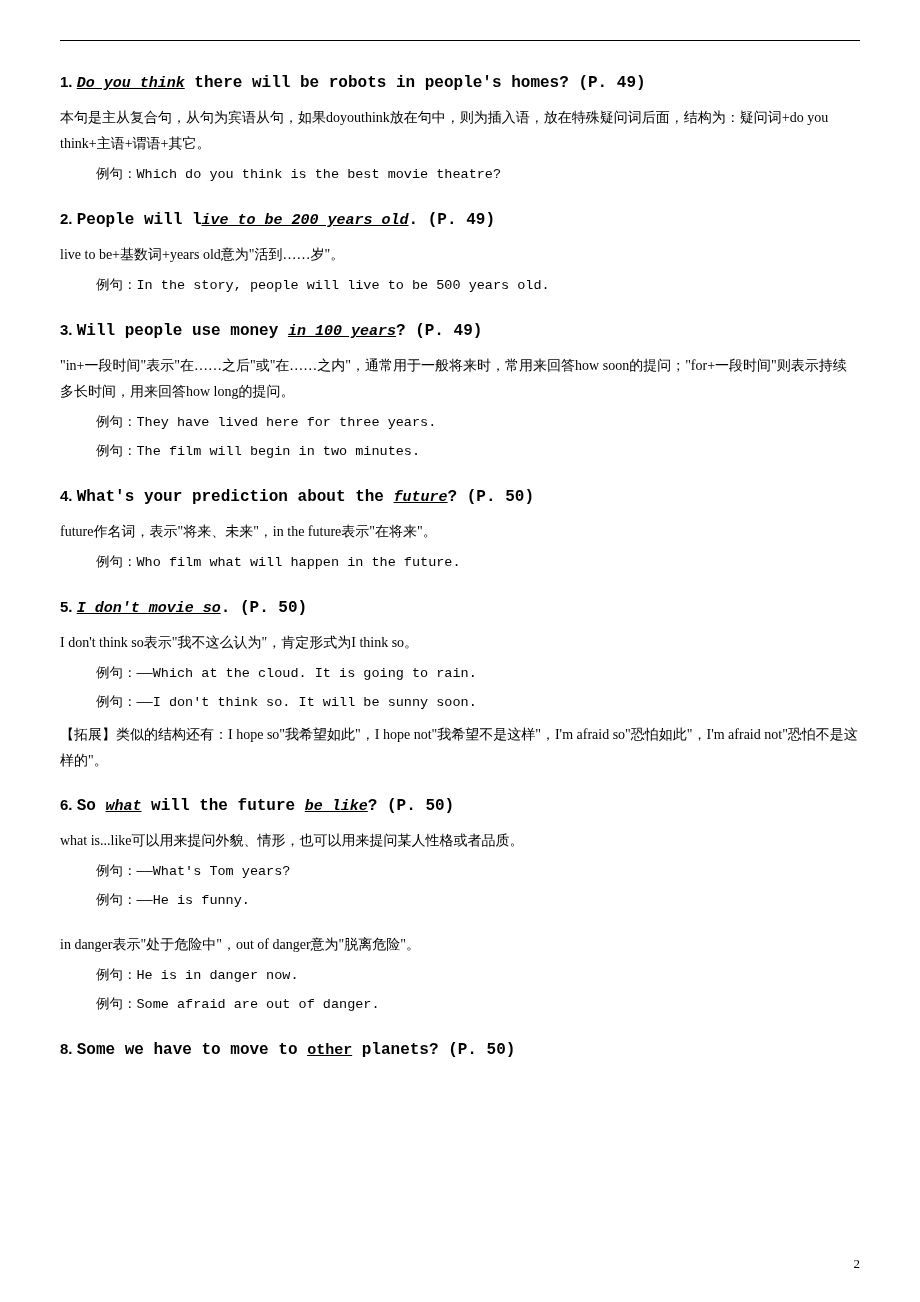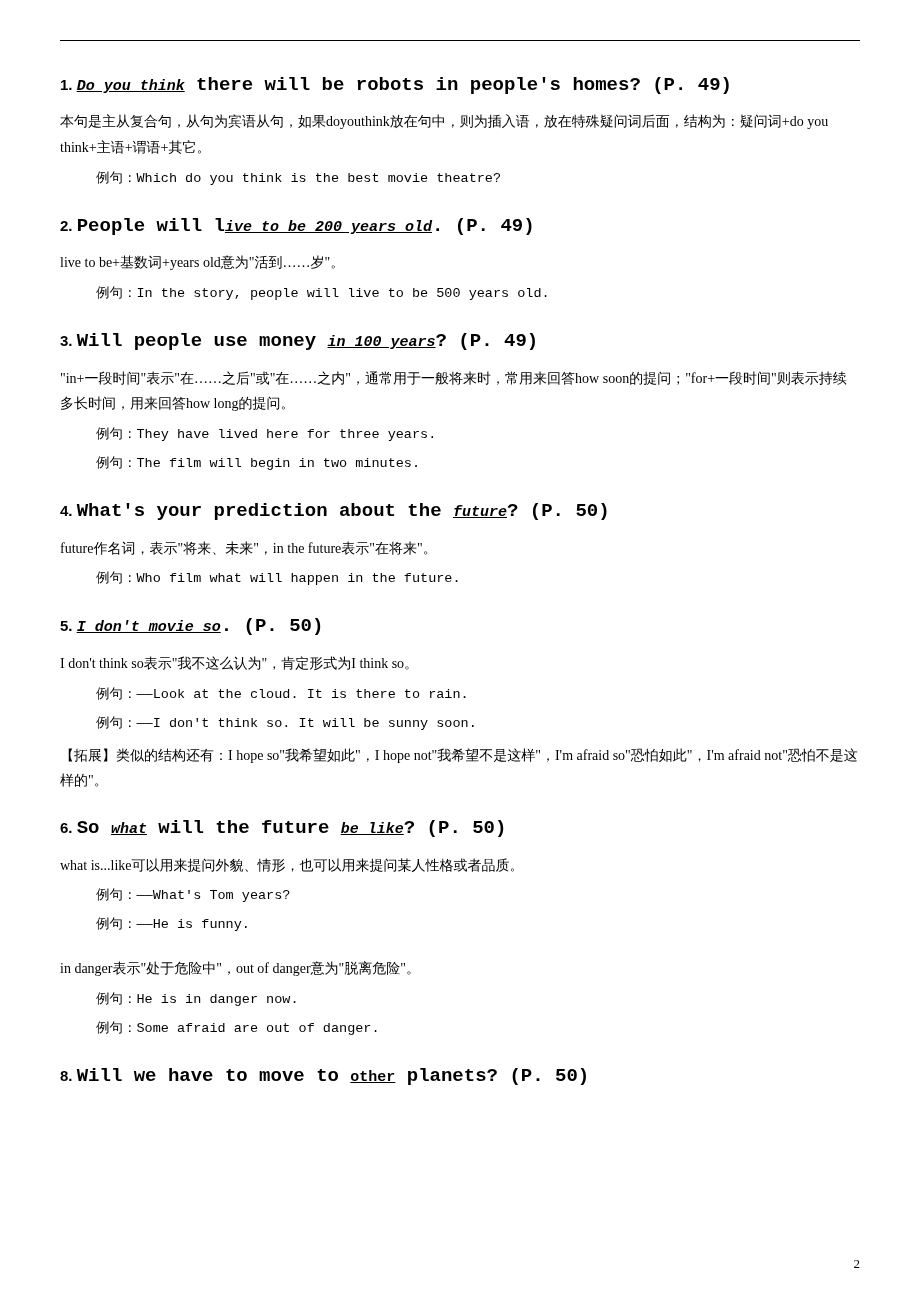--- a/index.html
+++ b/index.html
@@ -35,21 +35,21 @@
       line-height: 1.7;
     }
 
     .section-title .num {
       font-weight: bold;
     }
 
     .section-title .sentence-en {
       font-family: "Courier New", Courier, monospace;
       font-weight: bold;
-      font-size: 19px;
+      font-size: 16px;
     }
 
     .underline-italic {
       text-decoration: underline;
       font-style: italic;
       font-family: "Courier New", Courier, monospace;
       margin-top: 19px;
     }
 
     .underline-only {
@@ -134,21 +134,21 @@
     <div class="example">例句：Who film what will happen in the future.</div>
   </div>
 
   <div class="section">
     <div class="section-title">
       <span class="num">5. </span><span class="underline-italic">I don't movie so</span><span class="sentence-en">. (P. 50)</span>
     </div>
     <div class="body-text">
       I don't think so表示"我不这么认为"，肯定形式为I think so。
     </div>
-    <div class="example">例句：——Look at the cloud. It is there to rain.</div>
+    <div class="example">例句：——Which at the cloud. It is going to rain.</div>
     <div class="example">例句：——I don't think so. It will be sunny soon.</div>
     <div class="body-text tuo-zhan" style="margin-top:6px;">
       【拓展】类似的结构还有：I hope so"我希望如此"，I hope not"我希望不是这样"，I'm afraid so"恐怕如此"，I'm afraid not"恐怕不是这样的"。
     </div>
   </div>
 
   <div class="section">
     <div class="section-title">
       <span class="num">6. </span><span class="sentence-en">So </span><span class="underline-italic">what</span><span class="sentence-en"> will the future </span><span class="underline-italic">be like</span><span class="sentence-en">? (P. 50)</span>
     </div>
@@ -162,19 +162,19 @@
   <div class="section">
     <div class="body-text">
       in danger表示"处于危险中"，out of danger意为"脱离危险"。
     </div>
     <div class="example">例句：He is in danger now.</div>
     <div class="example">例句：Some afraid are out of danger.</div>
   </div>
 
   <div class="section">
     <div class="section-title">
-      <span class="num">8. </span><span class="sentence-en">Will we have to move to </span><span class="underline-only">other</span><span class="sentence-en"> planets? (P. 50)</span>
+      <span class="num">8. </span><span class="sentence-en">Some we have to move to </span><span class="underline-only">other</span><span class="sentence-en"> planets? (P. 50)</span>
     </div>
   </div>
 
 </div>
 
 <div class="page-num">2</div>
 
 </body></html>

